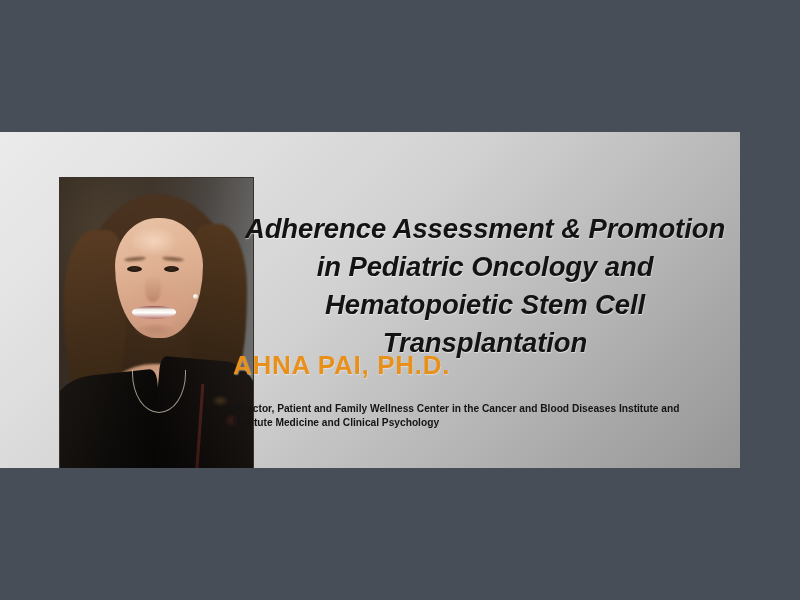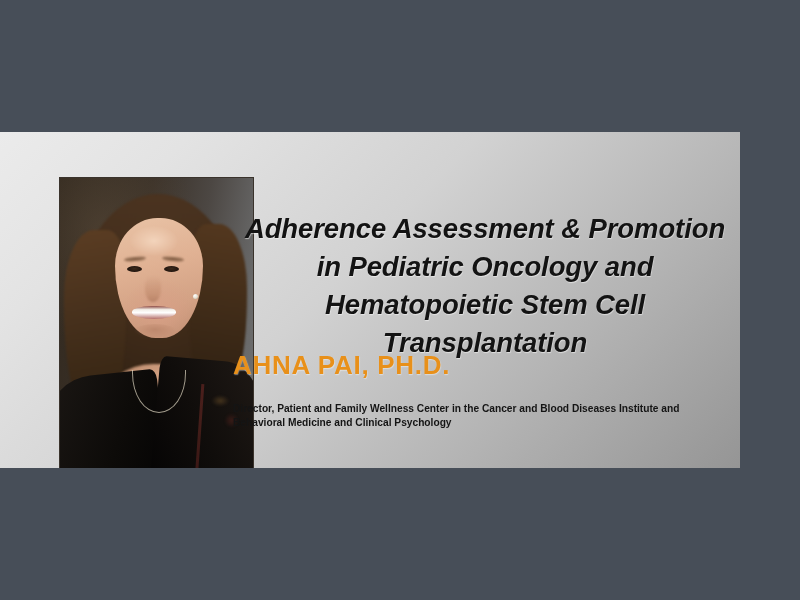--- a/index.html
+++ b/index.html
@@ -379,21 +379,21 @@
     </figure>
 
     <div id="slide-text">
 
       <h1 id="slide-title">Adherence Assessment &amp; Promotion in Pediatric Oncology and Hematopoietic Stem Cell Transplantation</h1>
 
       <div id="speaker-name">AHNA PAI, PH.D.</div>
 
       <div class="affil-bold" id="affiliation-line-1">Director, Patient and Family Wellness Center in the Cancer and Blood Diseases Institute and</div>
 
-      <div class="affil-bold" id="affiliation-line-2">Behavioral Medicine and Clinical Psychology</div>
+      <div class="affil-bold" id="affiliation-line-2">Institute Medicine and Clinical Psychology</div>
 
 
     </div>
   </div>
 
   <div id="letterbox-bottom"></div>
 
 </div>
 
 </body></html>

